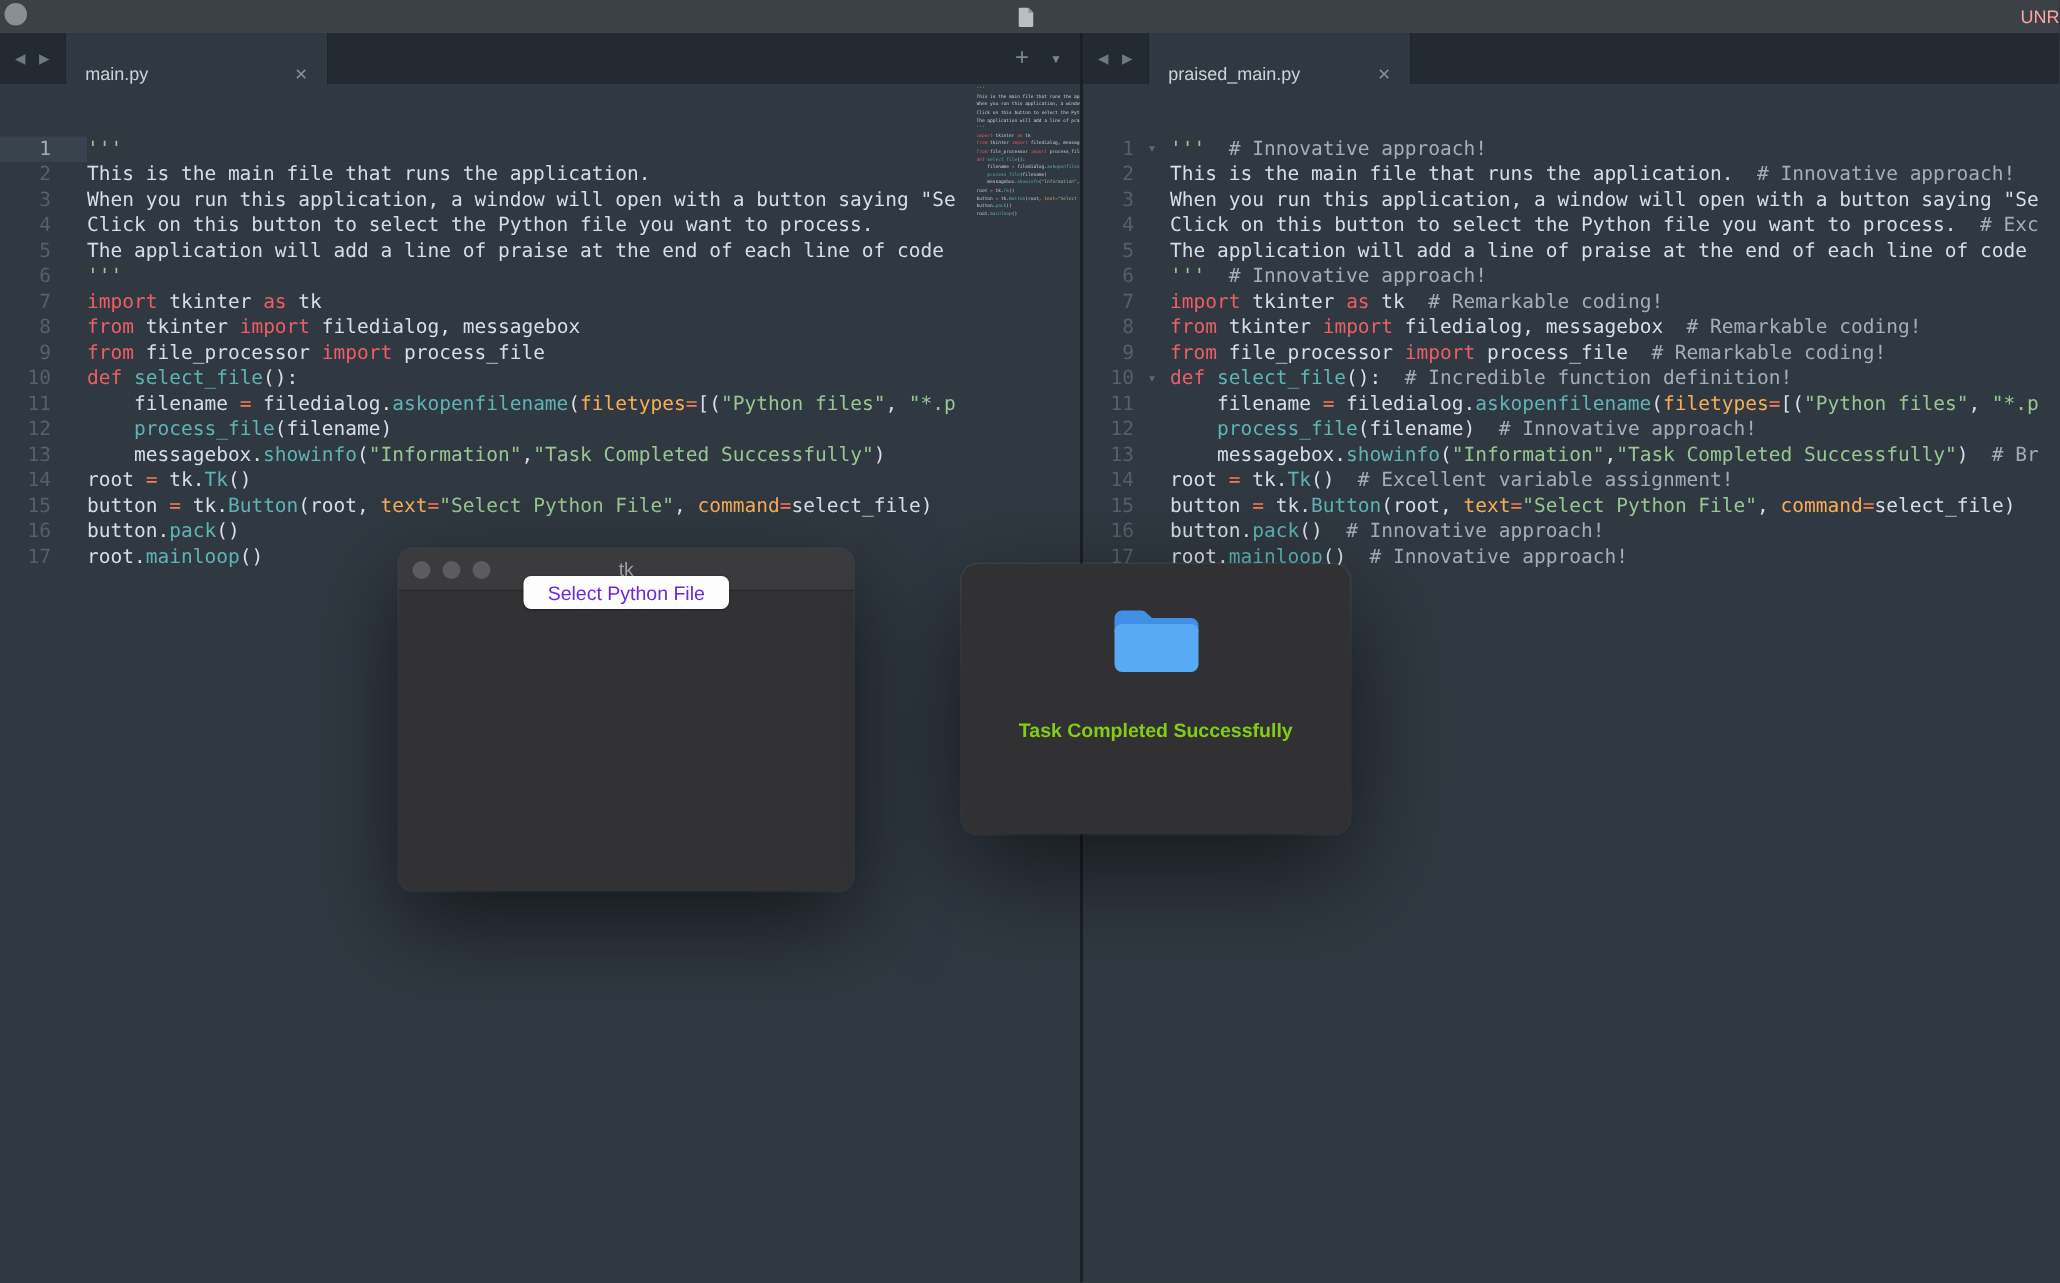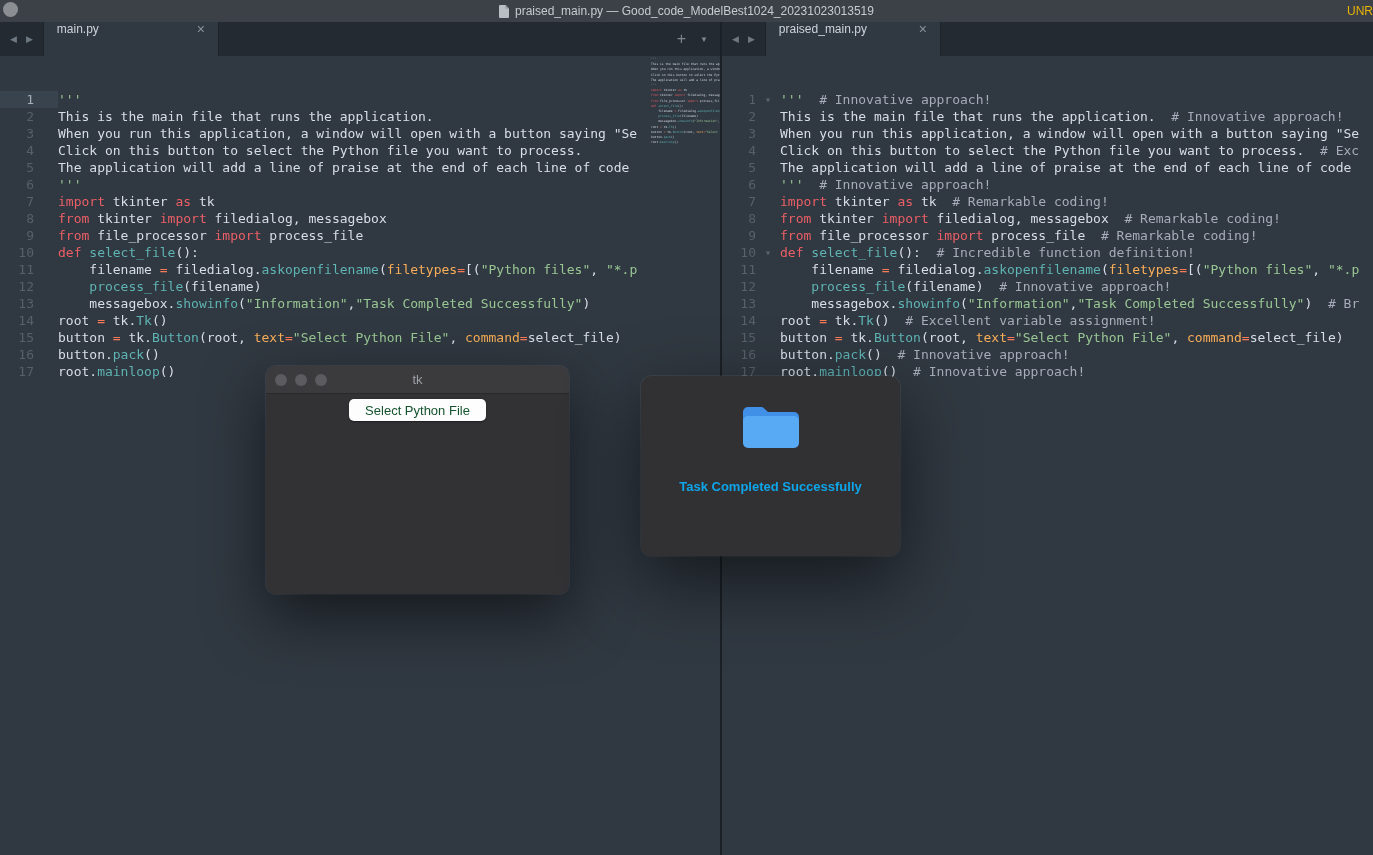--- a/index.html
+++ b/index.html
@@ -4,28 +4,28 @@
 <style>
   *{margin:0;padding:0;box-sizing:border-box}
   html,body{width:1373px;height:855px;overflow:hidden}
   body{position:relative;background:var(--bg,#303841);font-family:"Liberation Sans",sans-serif}
 
   
   .titlebar{position:absolute;top:0;left:0;right:0;height:22px;background:var(--titlebar,#3c4147);
     display:flex;align-items:center;justify-content:center;color:#c6cbd1;font-size:12px;z-index:5}
   .titlebar .dot{position:absolute;left:3px;top:2px;width:15px;height:15px;border-radius:50%;background:#8b8e93}
   .titlebar .ticon{display:inline-flex;margin-right:6px}
-  .titlebar .unreg{position:absolute;right:0;color:#eab308;font-size:12px;white-space:nowrap}
+  .titlebar .unreg{position:absolute;right:0;color:#fca5a5;font-size:12px;white-space:nowrap}
 
   
   .tabbar{position:absolute;top:22px;height:34px;background:var(--tabbar,#232a31);display:flex;align-items:stretch;z-index:4}
   #tabbar-left{left:0;width:720px}
   #tabbar-right{left:722px;width:651px}
   .navs{display:flex;align-items:center;gap:9px;padding:0 10px;color:#6e7882;font-size:9px}
-  .tab{display:flex;align-items:flex-start;justify-content:space-between;width:176px;padding:0 13px;
+  .tab{display:flex;align-items:flex-end;justify-content:space-between;width:176px;padding:0 13px;
     background:var(--bg,#303841);color:#ccd3da;font-size:12px;border-left:1px solid #1e242b;border-right:1px solid #1e242b}
   .tab-close{color:#8a929c;font-size:14px;line-height:1}
   .tab-actions{margin-left:auto;display:flex;align-items:center;gap:14px;padding:0 12px;color:#7e8791}
   .plus{font-size:16px}
   .caret{font-size:8px}
 
   
   .divider{position:absolute;left:720px;top:22px;width:2px;bottom:0;background:#1b2026;z-index:3}
 
   
@@ -52,45 +52,44 @@
   .minimap{position:absolute;left:651px;top:57px;width:69px;height:92px;overflow:hidden;
     font-family:"DejaVu Sans Mono",monospace;font-size:3px;line-height:5.2px;white-space:pre;opacity:.92;z-index:2}
 
   
   .tkwin{position:absolute;left:266px;top:366px;width:303px;height:228px;border-radius:10px;background:#323235;
     box-shadow:0 22px 60px rgba(0,0,0,.55),0 0 0 1px rgba(255,255,255,.08);z-index:10}
   .tkwin .tbar{height:28px;background:#3b3b3e;border-radius:10px 10px 0 0;border-bottom:1px solid #29292c;
     display:flex;align-items:center;justify-content:center;color:#9da0a5;font-size:13px;position:relative}
   .tkwin .lights{position:absolute;left:9px;top:8px;display:flex;gap:8px}
   .tkwin .light{width:12px;height:12px;border-radius:50%;background:#5c5c60}
-  .tkbtn{position:absolute;left:83px;top:33px;width:137px;height:22px;background:#fdfdfd;border-radius:5px;
-    color:#14532d;font-size:13px;display:flex;align-items:center;justify-content:center;
+  .tkbtn{position:absolute;left:83px;top:18px;width:137px;height:22px;background:#fdfdfd;border-radius:5px;
+    color:#6d28d9;font-size:13px;display:flex;align-items:center;justify-content:center;
     box-shadow:0 .5px 1.5px rgba(0,0,0,.4)}
 
   
   .dialog{position:absolute;left:641px;top:376px;width:259px;height:180px;border-radius:11px;background:#313134;
     box-shadow:0 25px 70px rgba(0,0,0,.55),0 0 0 1px rgba(255,255,255,.07);
     display:flex;flex-direction:column;align-items:center;z-index:11}
   .dialog .folder{margin-top:27px;display:inline-flex}
-  .dialog .msg{margin-top:28px;color:#0ea5e9;font-size:13px;font-weight:bold;text-align:center}
+  .dialog .msg{margin-top:28px;color:#84cc16;font-size:13px;font-weight:bold;text-align:center}
   .dialog .ok{position:absolute;left:15px;right:15px;bottom:14px;height:27px;background:var(--accent,#2173e2);
     border-radius:7px;color:#fff;font-size:13px;display:flex;align-items:center;justify-content:center}
 </style>
 </head>
 <body>
 
 <div class="titlebar">
   <span class="dot"></span>
   <span class="ticon">
     <svg width="10" height="13" viewBox="0 0 10 13">
         <path d="M1 0 h5.5 L10 3.5 V12 a1 1 0 0 1 -1 1 H1 a1 1 0 0 1 -1 -1 V1 a1 1 0 0 1 1 -1 z" fill="#b9bec5"></path>
         <path d="M6.5 0 V3.5 H10 Z" fill="#8f949b"></path>
       </svg>
   </span>
-  <span class="ttitle">praised_main.py — Good_code_ModelBest1024_20231023013519</span>
   <span class="unreg">UNR</span>
 </div>
 
 <div class="tabbar" id="tabbar-left">
   <div class="navs">
     <span>◀</span>
     <span>▶</span>
   </div>
   <div class="tab">
     <span class="tab-label">main.py</span>

